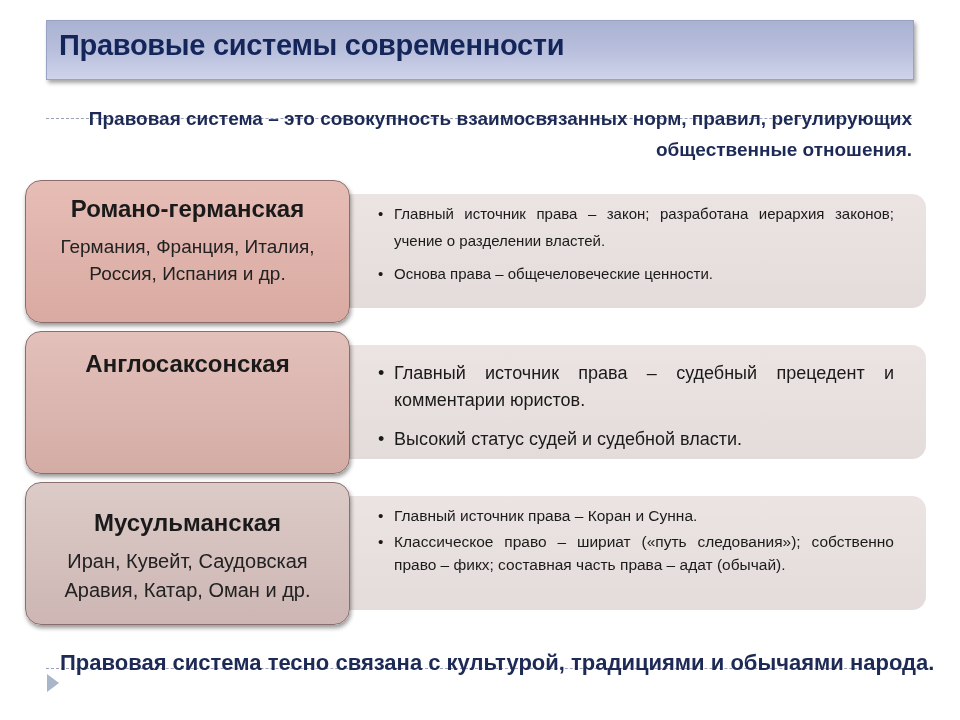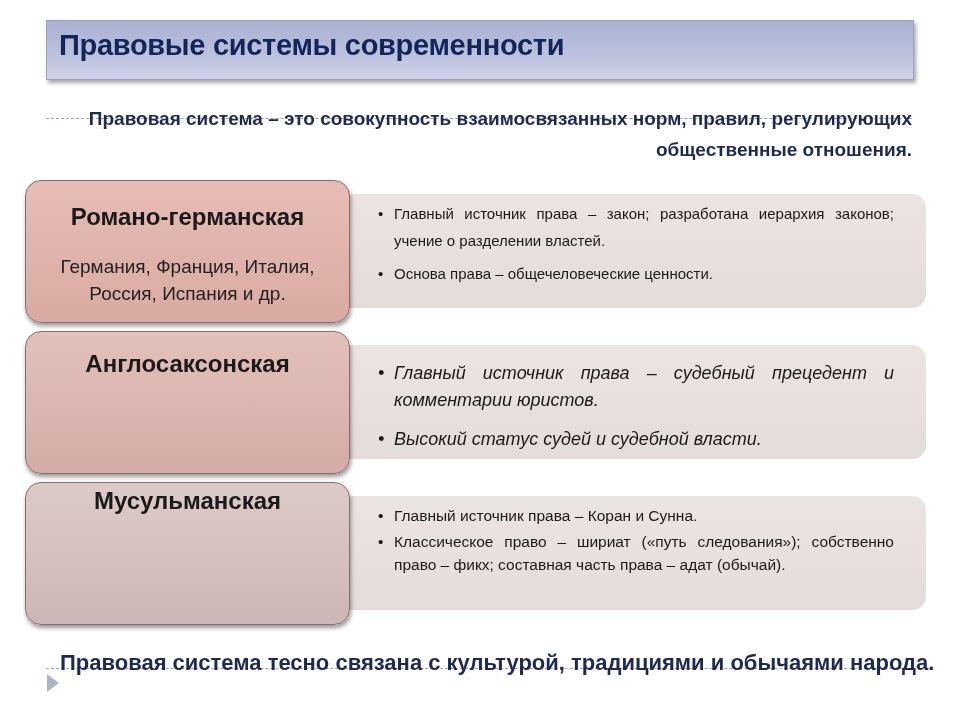--- a/index.html
+++ b/index.html
@@ -5,22 +5,22 @@
   html,body{margin:0;padding:0;}
   body{width:960px;height:720px;background:#ffffff;position:relative;overflow:hidden;font-family:"Liberation Sans",sans-serif;}
   .title-bar{position:absolute;left:46px;top:20px;width:866px;height:58px;
     background:linear-gradient(180deg,#aab2d2 0%,#b8bfdc 50%,#cfd4ea 100%);
     box-shadow:2px 3px 4px rgba(0,0,0,0.35);border:1px solid #9aa2c4;}
   .title-text{position:absolute;left:12px;top:8px;font-size:29px;font-weight:bold;color:#14255a;letter-spacing:-0.3px;text-align:center;}
   .def{position:absolute;left:46px;top:103px;width:866px;text-align:right;font-size:19px;font-weight:bold;color:#1c2a55;line-height:31px;}
   .dash-line{position:absolute;height:0;border-top:1px dashed #9aa0b8;}
   .sys-box{position:absolute;left:25px;width:323px;border-radius:16px;
     box-shadow:1px 3px 4px rgba(0,0,0,0.4);border:1px solid #8a6e6e;text-align:center;color:#1a1a1a;}
-  .sys-name{font-size:24px;font-weight:bold;margin-top:22px;}
-  .sys-countries{font-size:19px;line-height:27px;margin-top:22px;color:#222;}
+  .sys-name{font-size:24px;font-weight:bold;margin-top:14px;}
+  .sys-countries{font-size:19px;line-height:27px;margin-top:10px;color:#222;}
   .desc-box{position:absolute;left:348px;width:578px;border-radius:0 14px 14px 0;
     background:linear-gradient(180deg,#ece4e3,#e4dcdb);}
   .desc-list{position:absolute;left:30px;right:32px;margin:0;padding:0;list-style:none;color:#1a1a1a;}
   .desc-list li{position:relative;padding-left:16px;text-align:justify;}
   .desc-list li::before{content:"•";position:absolute;left:0;top:0;}
   .footer-note{position:absolute;left:60px;top:650px;font-size:22px;font-weight:bold;color:#1c2a55;}
   .nav-arrow{position:absolute;left:47px;top:674px;width:0;height:0;border-top:9px solid transparent;border-bottom:9px solid transparent;border-left:12px solid #a9b5c8;}
 </style>
 </head>
 <body>
@@ -37,34 +37,35 @@
     <li>Главный источник права – закон; разработана иерархия законов; учение о разделении властей.</li>
     <li style="margin-top:6px;">Основа права – общечеловеческие ценности.</li>
   </ul>
 </div>
 <div class="sys-box" style="top:180px;height:141px;background:linear-gradient(180deg,#e6bdb5,#d9aaa2);">
   <div class="sys-name">Романо-германская</div>
   <div class="sys-countries" style="padding:0 14px;">Германия, Франция, Италия, Россия, Испания и др.</div>
 </div>
 
 <div class="desc-box" style="top:345px;height:114px;">
-  <ul class="desc-list" style="top:15px;font-size:18px;line-height:27px;font-style:italic;">
+  <ul class="desc-list" style="top:15px;font-size:18px;line-height:27px;">
     <li>Главный источник права – судебный прецедент и комментарии юристов.</li>
     <li style="margin-top:12px;">Высокий статус судей и судебной власти.</li>
   </ul>
 </div>
 <div class="sys-box" style="top:331px;height:141px;background:linear-gradient(180deg,#e3c0ba,#d4aca6);">
   <div class="sys-name" style="margin-top:18px;">Англосаксонская</div>
 </div>
 
 <div class="desc-box" style="top:496px;height:114px;">
   <ul class="desc-list" style="top:8px;font-size:15.5px;line-height:23px;">
     <li>Главный источник права – Коран и Сунна.</li>
     <li style="margin-top:3px;">Классическое право – шириат («путь следования»); собственно право – фикх; составная часть права – адат (обычай).</li>
   </ul>
 </div>
 <div class="sys-box" style="top:482px;height:141px;background:linear-gradient(180deg,#dccbc8,#cdb6b3);">
-  <div class="sys-name" style="margin-top:4px;">Мусульманская</div>
+  <div class="sys-name" style="margin-top:26px;">Мусульманская</div>
+  <div class="sys-countries" style="font-size:20px;line-height:29px;padding:0 14px;">Иран, Кувейт, Саудовская Аравия, Катар, Оман и др.</div>
 </div>
 
 <div class="dash-line" style="left:46px;top:668px;width:866px;"></div>
 <div class="footer-note">Правовая система тесно связана с культурой, традициями и обычаями народа.</div>
 <div class="nav-arrow"></div>
 
 </body></html>

